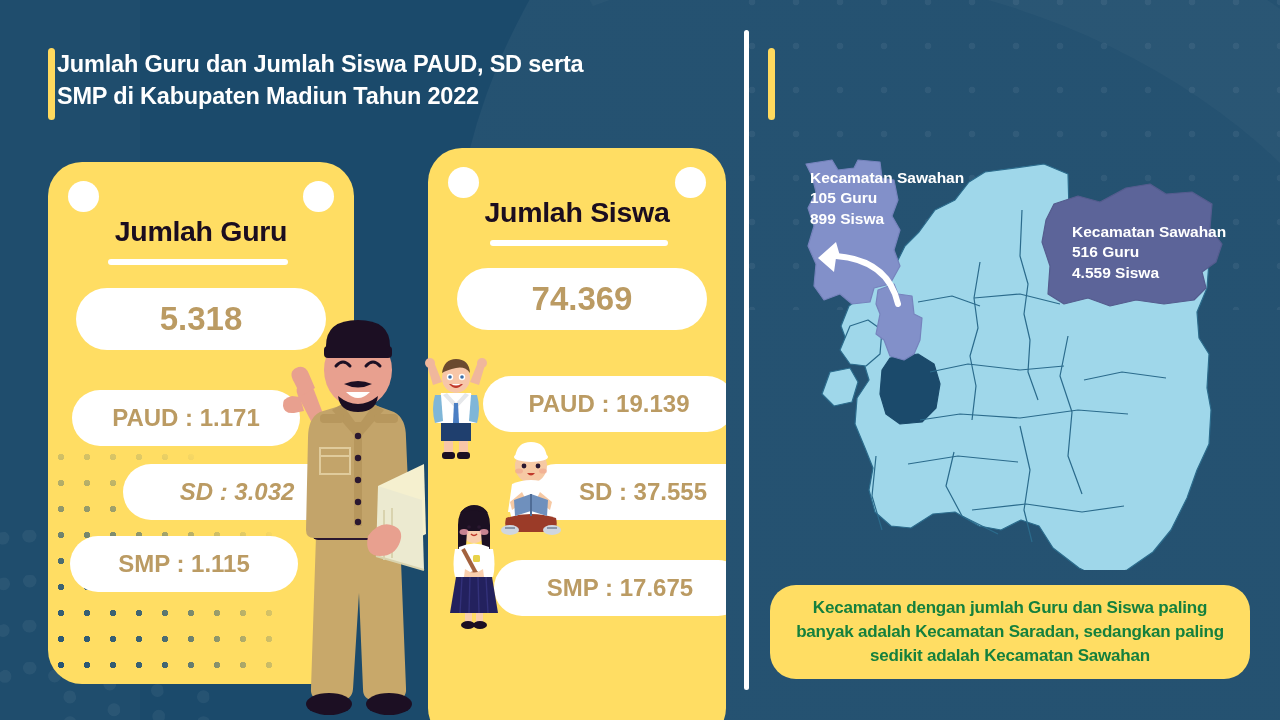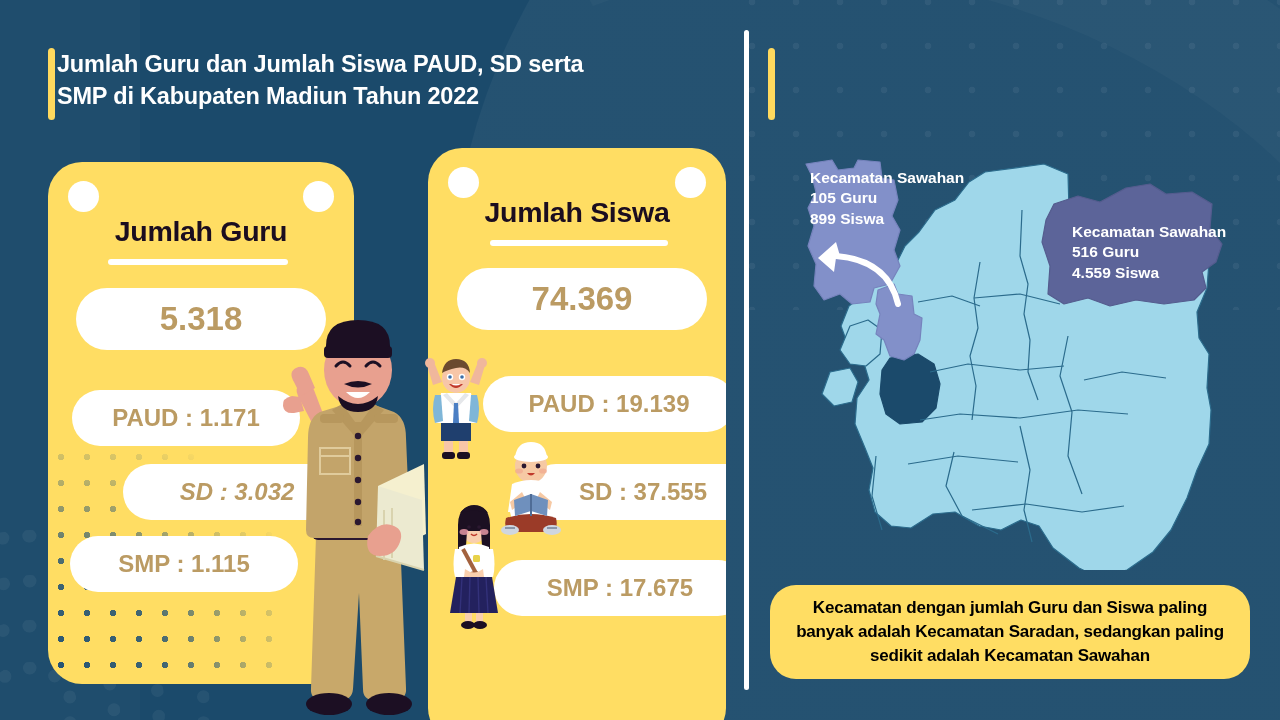--- a/index.html
+++ b/index.html
@@ -138,21 +138,21 @@
   #arrow{ position:absolute; left:786px; top:238px; width:120px; height:80px; z-index:6; }
 
   
   #caption{
     position:absolute;left:770px;top:585px;width:480px;height:94px;
     background:#ffdd63;border-radius:26px;
     display:flex;align-items:center;justify-content:center;
     padding:0 18px;text-align:center;
   }
   #caption p{
-    color:#000000;font-weight:bold;font-size:17px;line-height:1.42;letter-spacing:-.2px;
+    color:#15803d;font-weight:bold;font-size:17px;line-height:1.42;letter-spacing:-.2px;
   }
 </style>
 </head>
 <body>
 
 <div class="bg-wrap">
   <div class="bg-left-panel"></div>
   <div class="bg-sheen"></div>
   <div class="bg-arc"></div>
   <div class="bg-dots-tr"></div>

